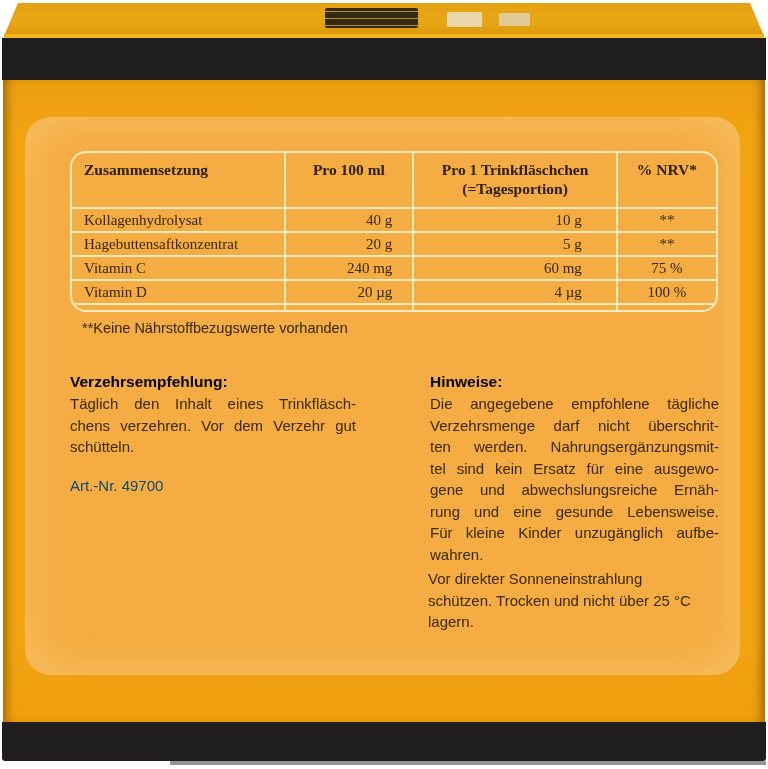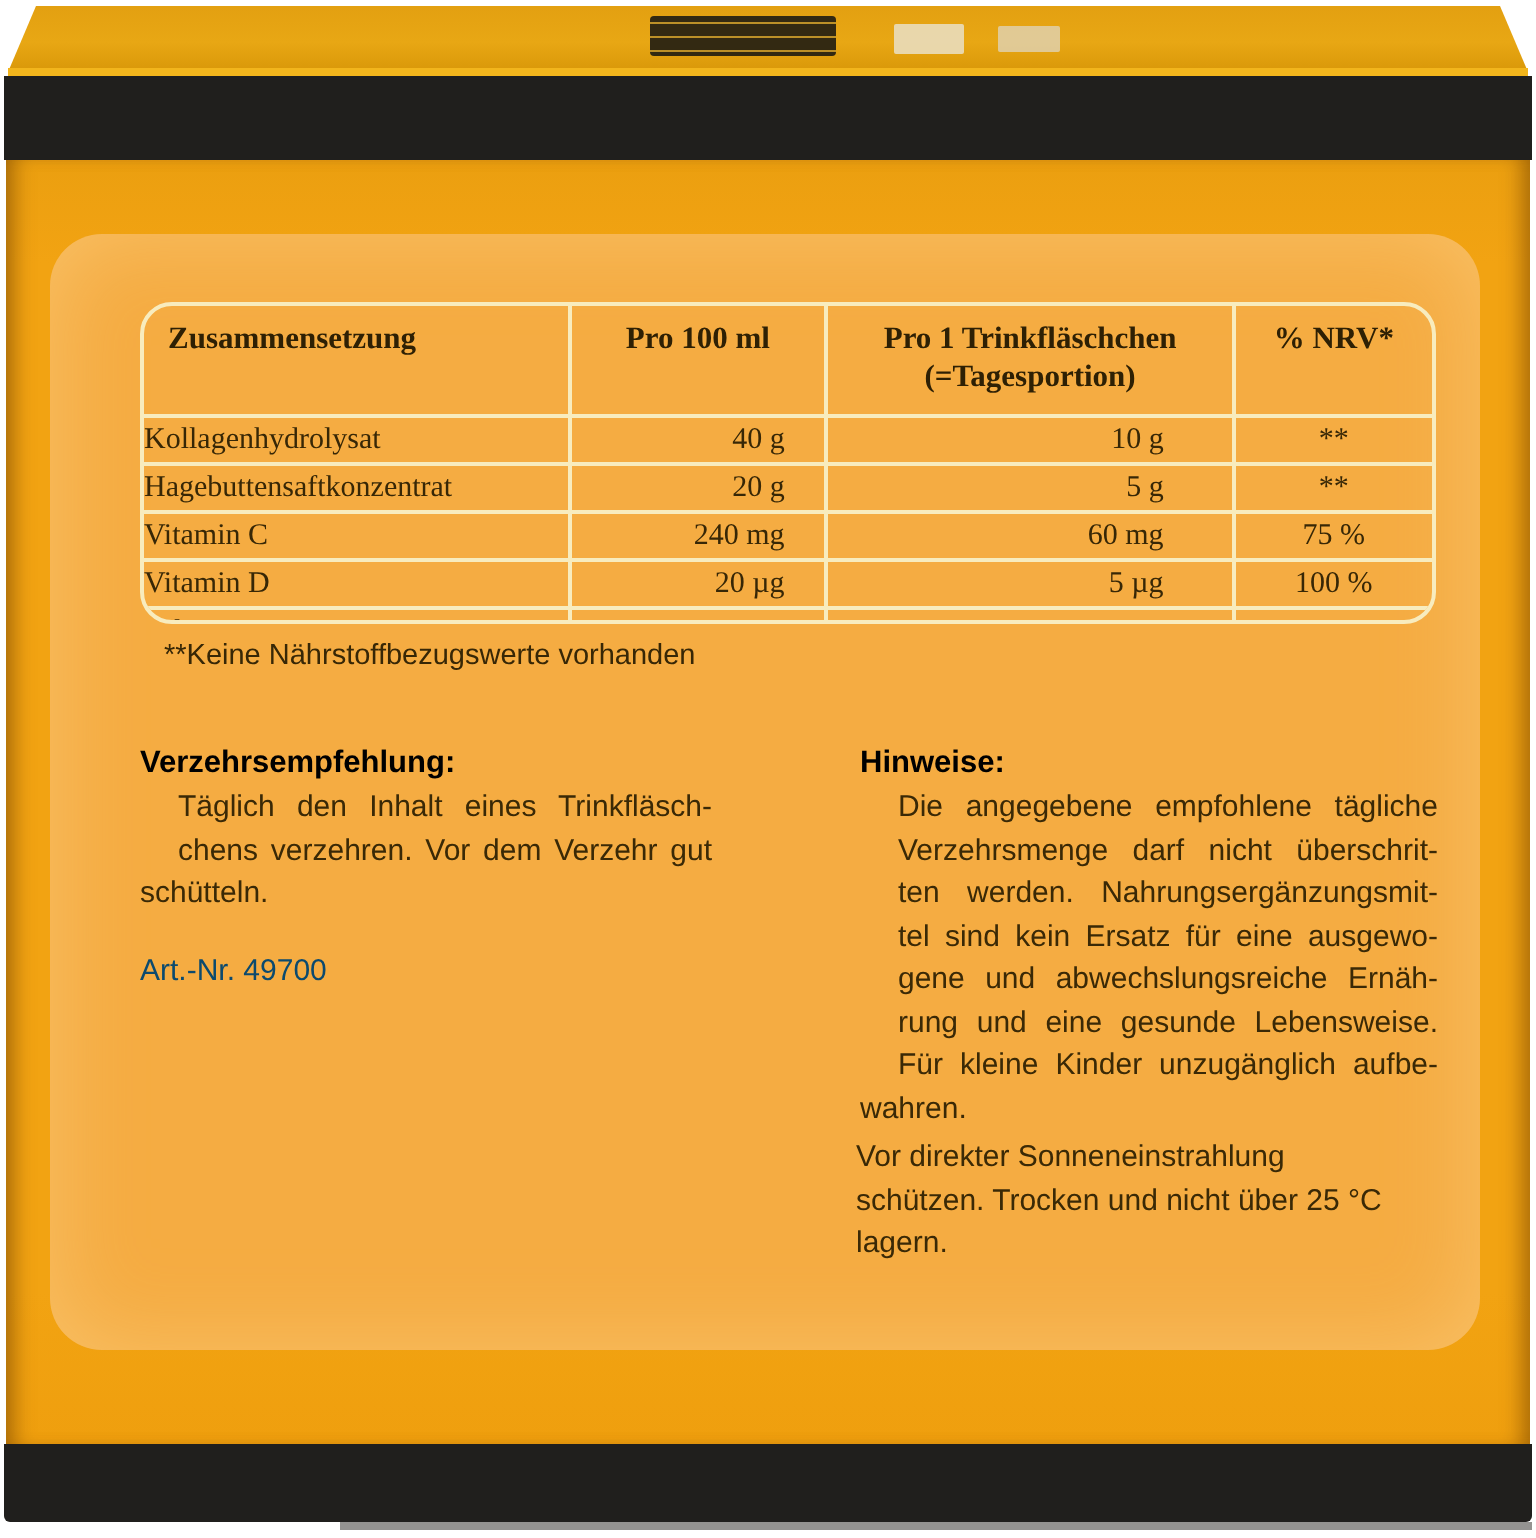--- a/index.html
+++ b/index.html
@@ -37,33 +37,33 @@
   .nutri-table col.c2{width:20.0%}
   .nutri-table col.c3{width:31.6%}
   .nutri-table col.c4{width:15.4%}
   .nutri-table th,.nutri-table td{border-left:2px solid #f8ecbe;border-top:2px solid #f8ecbe;
     color:#372706;font-size:15px;padding:0;font-family:Liberation Serif, serif;}
   .nutri-table th:first-child,.nutri-table td:first-child{border-left:none;}
   .nutri-table tr.hdr th{border-top:none;vertical-align:top;padding-top:7px;font-weight:bold;
     font-size:15.5px;color:#2e2004;height:47px;line-height:19px;}
   .nutri-table tr.hdr th.name{text-align:left;padding-left:12px;}
   .nutri-table td{height:22px;}
-  .nutri-table td.name{text-align:left;padding-left:0;border-radius:12px;}
+  .nutri-table td.name{text-align:left;padding-left:12px;border-radius:12px;}
   .nutri-table td.per100{text-align:right;padding-right:20px;}
   .nutri-table td.portion{text-align:right;padding-right:34px;}
   .nutri-table td.nrv{text-align:center;}
 
   .footnotes{position:absolute;left:82px;top:317px;color:#372706;font-size:14.5px;line-height:22px;}
 
   
   .textcol{position:absolute;color:#3a2906;font-size:15px;line-height:21.5px;}
   .textcol h3{margin:0 0 1px 0;font-size:15.5px;line-height:21px;color:#000000;}
   .dosage{left:70px;top:371px;width:286px;}
   .notes{left:430px;top:371px;width:289px;}
-  .jline{text-align:justify;text-align-last:justify;margin-left:19px;}
+  .jline{text-align:justify;text-align-last:justify;}
   .artnr{position:absolute;left:70px;top:477px;color:#0c4a6e;font-size:15px;}
   .storage{position:absolute;left:428px;top:568px;width:300px;color:#3a2906;font-size:15px;line-height:21.5px;}
 
   .bottom-shadow{position:absolute;left:170px;right:2px;top:761px;height:4px;background:#3c3a36;opacity:.55;}
 </style>
 </head>
 <body>
 
 <div class="scene">
 
@@ -106,21 +106,21 @@
       </tr>
       <tr>
         <td class="name">Vitamin C</td>
         <td class="per100">240 mg</td>
         <td class="portion">60 mg</td>
         <td class="nrv">75 %</td>
       </tr>
       <tr>
         <td class="name">Vitamin D</td>
         <td class="per100">20 µg</td>
-        <td class="portion">5 µg</td>
+        <td class="portion">4 µg</td>
         <td class="nrv">100 %</td>
       </tr>
       <tr>
         <td class="name">Selen</td>
         <td class="per100">100 µg</td>
         <td class="portion">25 µg</td>
         <td class="nrv">45 %</td>
       </tr>
     </tbody>
       </table>

